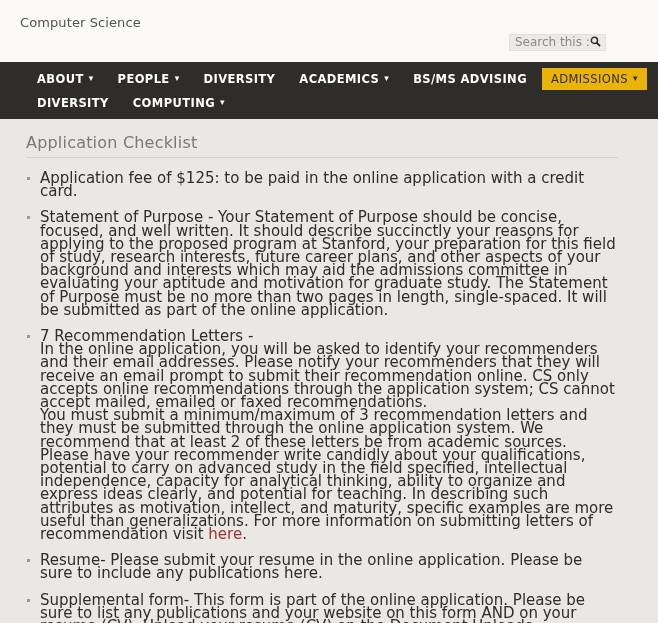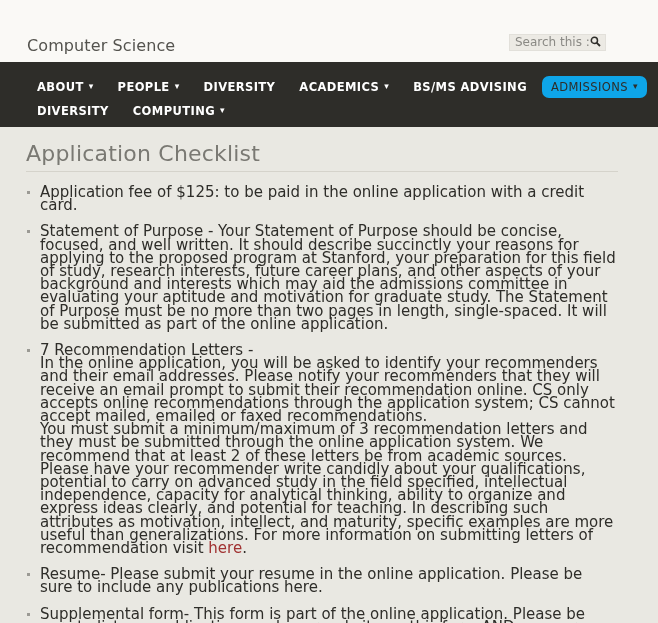--- a/index.html
+++ b/index.html
@@ -42,24 +42,24 @@
     top: 3px;
   }
   .brand-engineering {
     font-size: 19px;
     font-weight: bold;
     letter-spacing: 0.3px;
     color: #2e2d29;
     line-height: 1;
   }
   .dept-name {
-    padding-left: 27px;
-    font-size: 16px;
+    padding-left: 20px;
+    font-size: 13px;
     color: #54534e;
-    margin-top: 24px;
+    margin-top: 3px;
     letter-spacing: 0.1px;
   }
 
   .search-wrap {
     position: absolute;
     right: 52px;
     top: 34px;
     display: flex;
     align-items: center;
     background: #eceae4;
@@ -85,21 +85,21 @@
     background: transparent;
     padding: 0 1px;
     cursor: pointer;
     display: flex;
     align-items: center;
   }
 
   
   .main-nav {
     background: #2e2d29;
-    padding: 13px 0 4px 0;
+    padding: 5px 0 4px 0;
     min-height: 42px;
   }
   .nav-list {
     list-style: none;
     margin: 0;
     padding: 0 0 0 28px;
     display: flex;
     flex-wrap: wrap;
   }
   .nav-item {
@@ -109,40 +109,39 @@
     letter-spacing: 0.4px;
     padding: 4px 9px 4px 9px;
     margin: 1px 6px 1px 0;
     white-space: nowrap;
     cursor: pointer;
     display: flex;
     align-items: center;
     line-height: 14px;
   }
   .nav-item.active {
-    background: #0ea5e9;
+    background: #eab308;
     color: #2e2d29;
     font-weight: normal;
-    border-radius: 7px;
   }
   .caret {
     display: inline-block;
     margin-left: 5px;
     font-size: 9px;
     line-height: 1;
     position: relative;
     top: -1px;
   }
 
   
   .content {
     padding: 14px 40px 0 26px;
   }
   .page-title {
-    font-size: 22px;
+    font-size: 16px;
     font-weight: normal;
     color: #7a7973;
     margin: 0 0 0 0;
     padding: 0 0 5px 0;
     border-bottom: 1px solid #d5d3cb;
     letter-spacing: 0.2px;
   }
   .intro {
     font-size: 12.5px;
     line-height: 16px;

